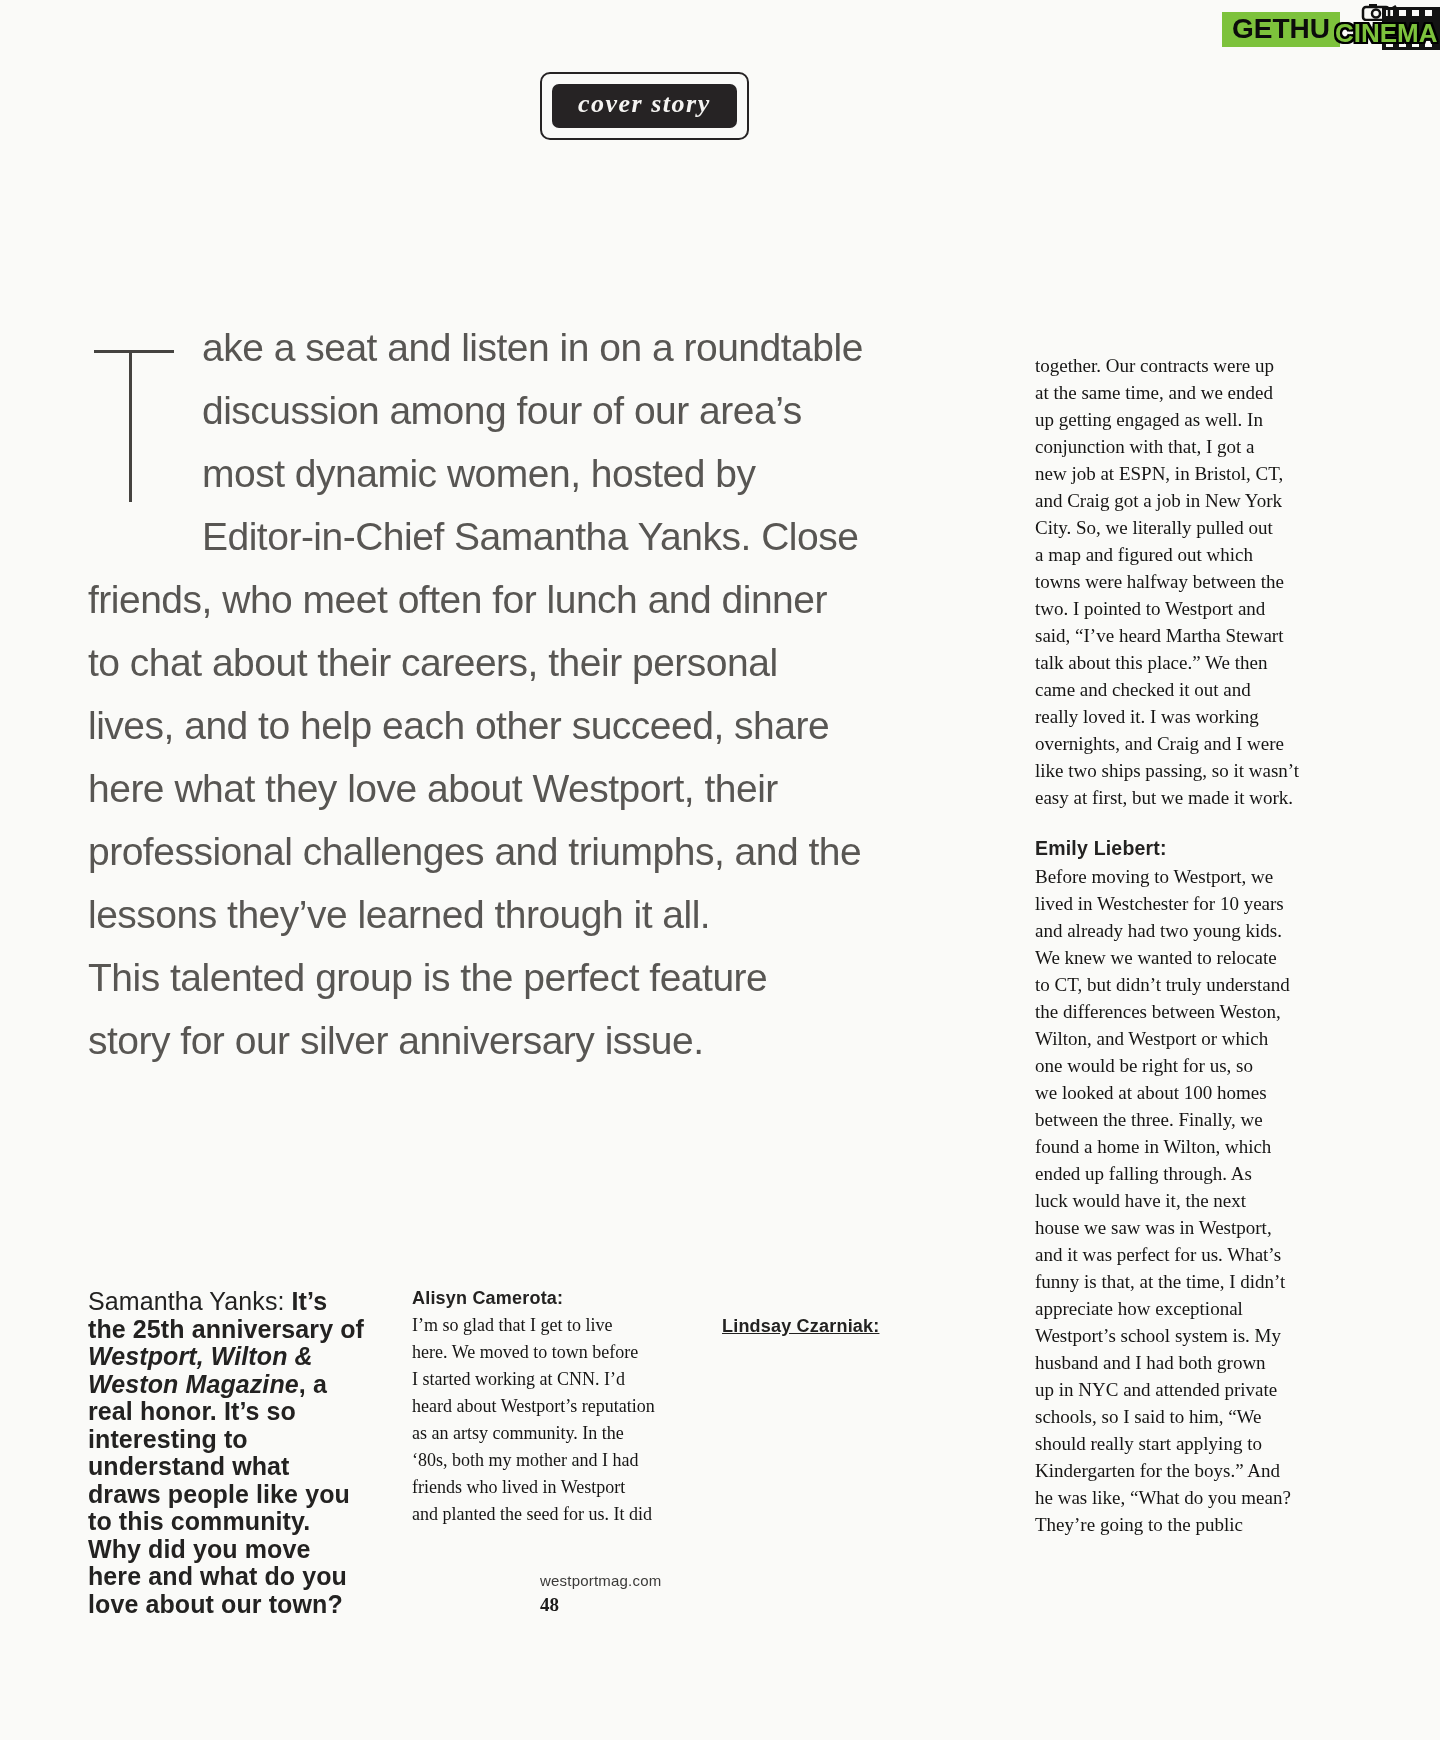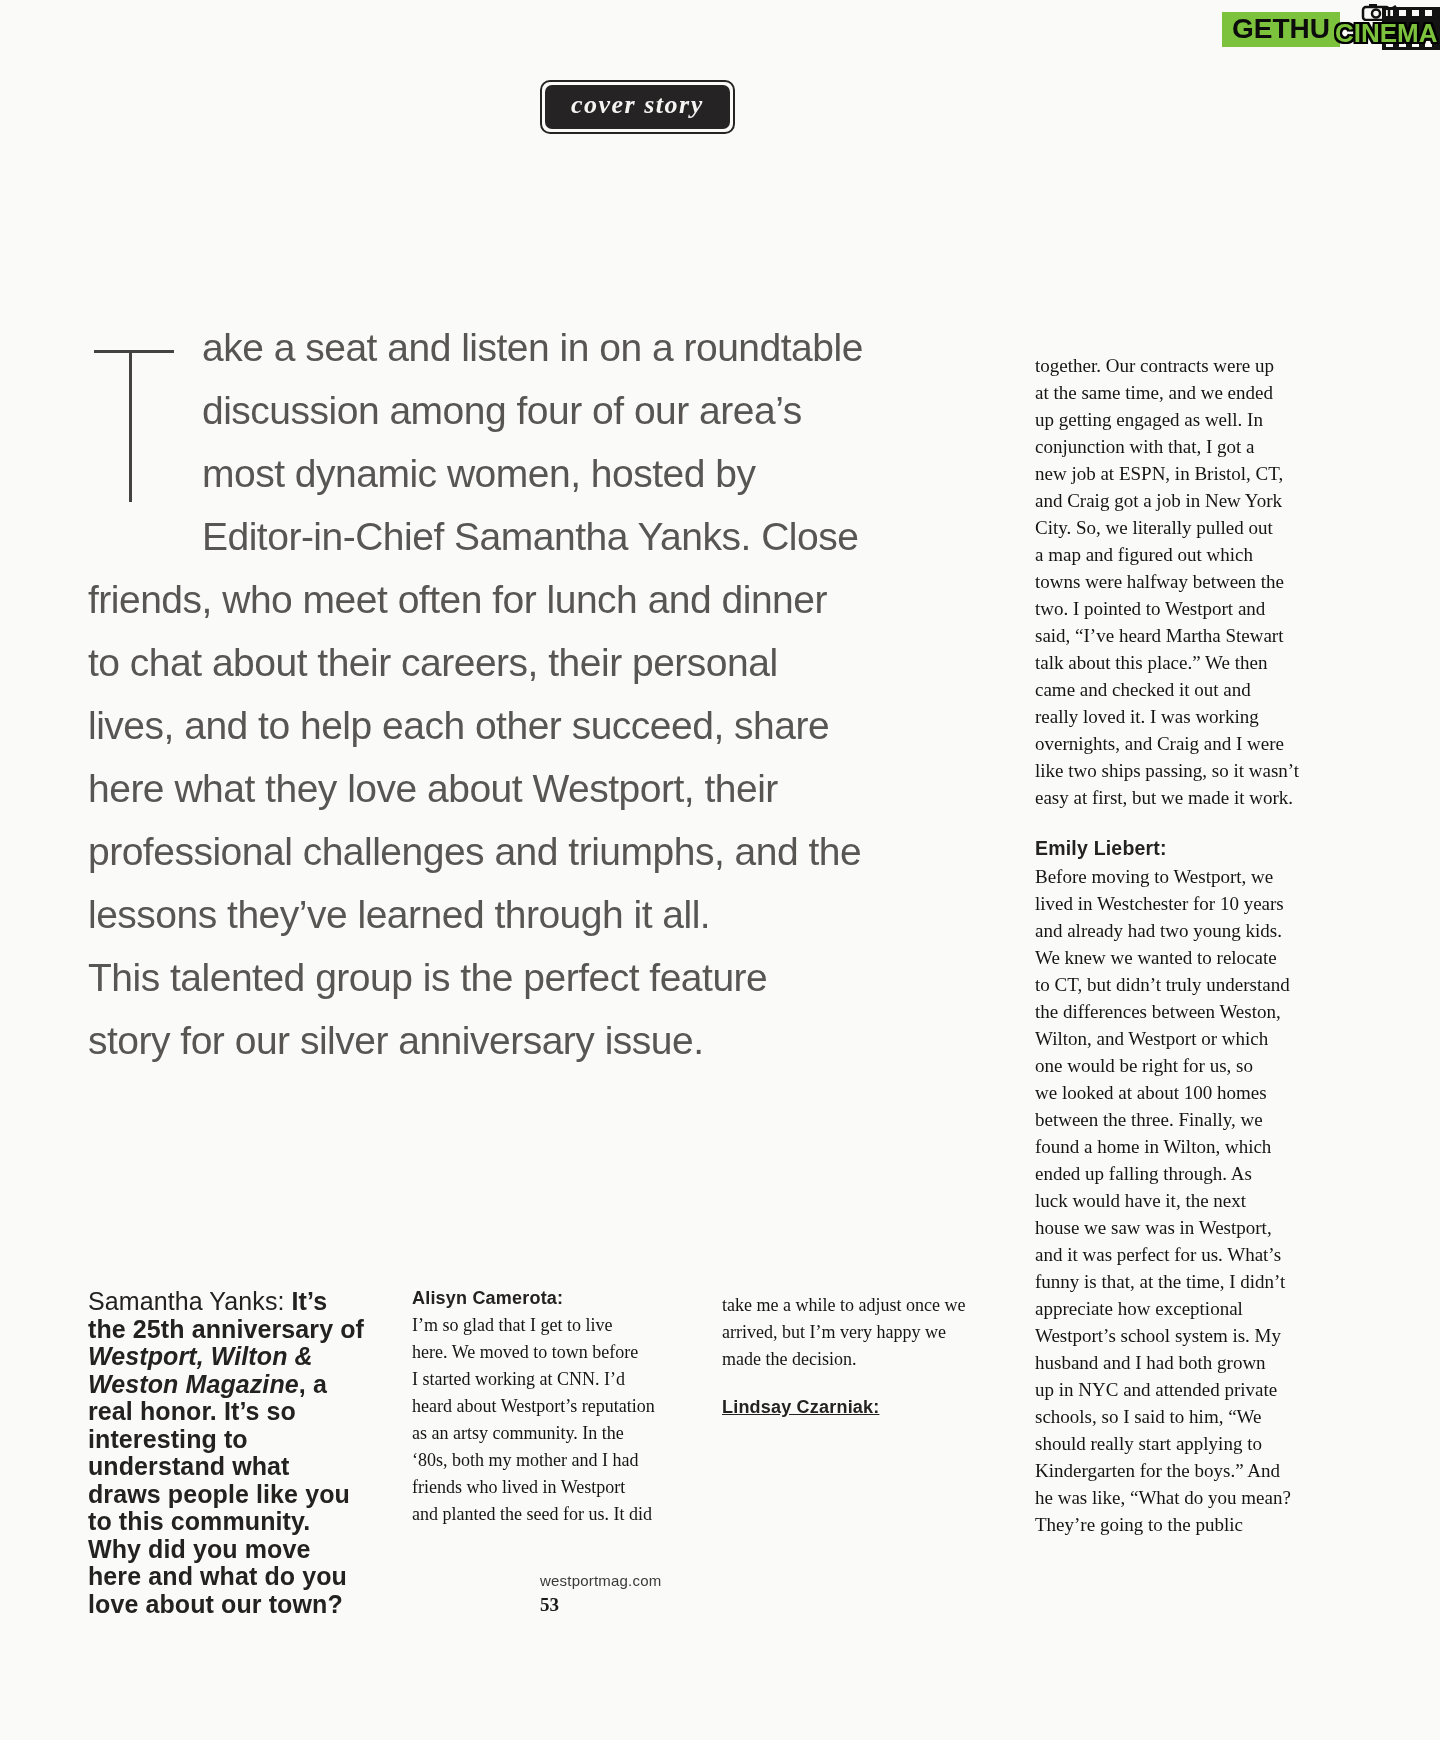--- a/index.html
+++ b/index.html
@@ -23,22 +23,22 @@
   .cam{position:absolute;left:26px;top:-1px;}
   .cinema-text{
     position:absolute;left:0;top:16px;font-weight:900;font-size:26px;line-height:1;
     color:#7dc23c;letter-spacing:0;
     text-shadow:-2px -2px 0 #000,2px -2px 0 #000,-2px 2px 0 #000,2px 2px 0 #000,
                 -2px 0 0 #000,2px 0 0 #000,0 -2px 0 #000,0 2px 0 #000;
   }
 
   
   .badge-outer{
-    position:absolute;left:540px;top:80px;
-    border:2px solid #262324;border-radius:10px;padding:3px;background:transparent;
+    position:absolute;left:540px;top:72px;
+    border:2px solid #262324;border-radius:10px;padding:10px;background:transparent;
   }
   .badge-inner{background:#262324;border-radius:7px;padding:5px 26px 9px;}
   .badge-text{
     font-family:"Liberation Serif",serif;font-style:italic;font-weight:700;
     color:#f5f4f2;font-size:26px;letter-spacing:1.5px;white-space:nowrap;
   }
 
   
   .intro{
     position:absolute;left:88px;top:316px;width:965px;
@@ -188,22 +188,19 @@
 here. We moved to town before
 I started working at CNN. I’d
 heard about Westport’s reputation
 as an artsy community. In the
 ‘80s, both my mother and I had
 friends who lived in Westport
 and planted the seed for us. It did</div>
 </div>
 
 <div class="qa-col qa3">
-  <div class="qa-serif">take me a while to adjust once we
-arrived, but I’m very happy we
-made the decision.</div>
   <div class="qa-head">Lindsay Czarniak:</div>
 </div>
 
 <div class="footer">
   <div class="site">westportmag.com</div>
-  <div class="pagenum">53</div>
+  <div class="pagenum">48</div>
 </div>
 
 </body></html>

